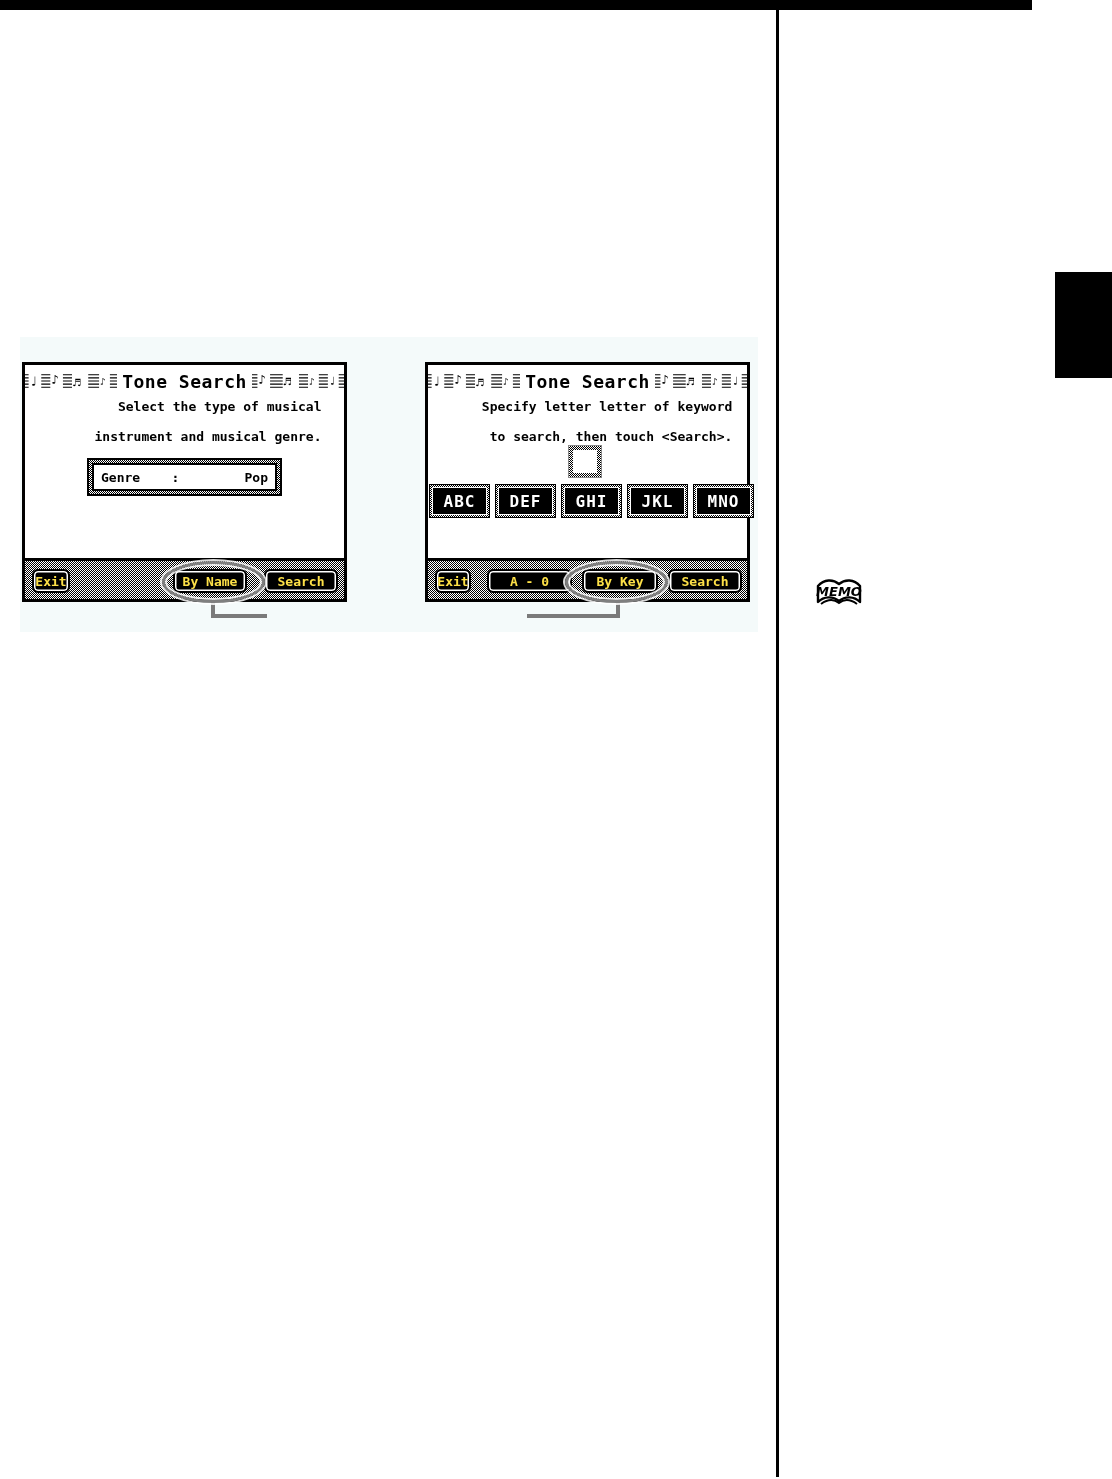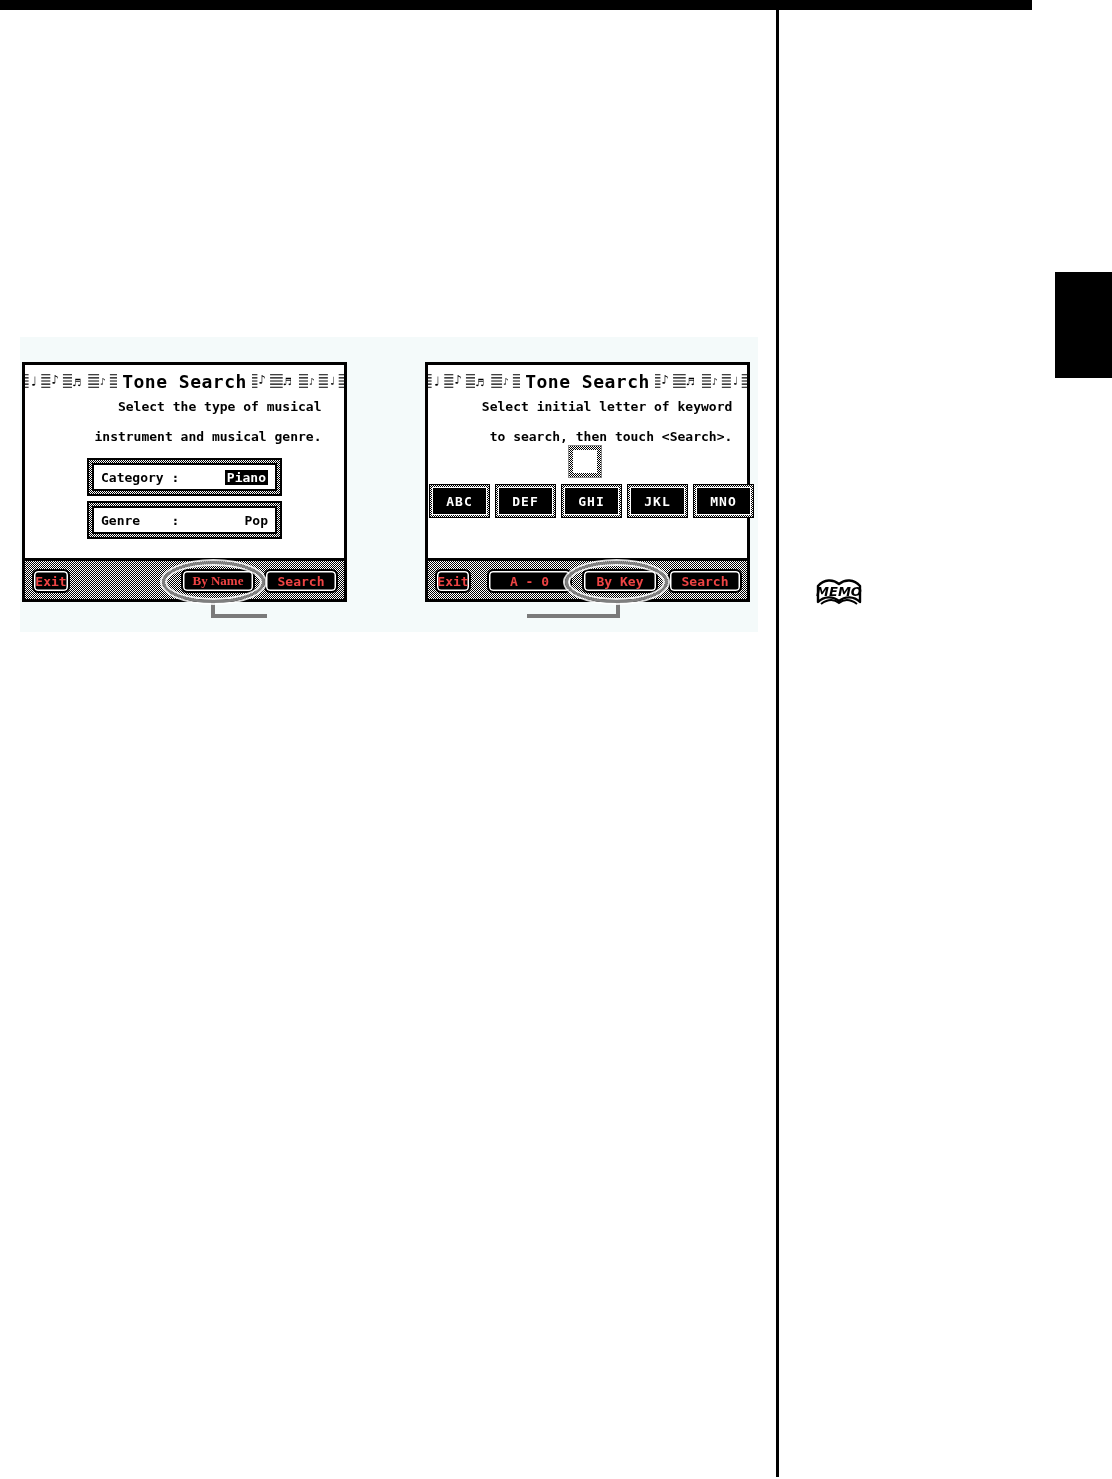--- a/index.html
+++ b/index.html
@@ -32,27 +32,27 @@
   .field-inner{border:2px solid #000;background:#fff;height:24px;display:flex;
       align-items:center;padding:0 7px;font-size:13px;}
   .field-label{flex:1;white-space:pre;}
   .field-value{white-space:pre;}
   .field-value.inverted{background:#000;color:#fff;padding:0 2px;}
 
   
   .keyrow{position:absolute;left:1px;width:317px;display:flex;gap:5px;}
   .key{width:55px;height:28px;border:1px solid #000;padding:2px;flex:0 0 auto;}
   .key-face{width:100%;height:100%;background:#000;color:#fff;box-shadow:inset 0 0 0 1px #fff;
-      display:flex;align-items:center;justify-content:center;font-size:13px;letter-spacing:1px;}
+      display:flex;align-items:center;justify-content:center;font-size:16px;letter-spacing:1px;}
   .input-box{position:absolute;left:140px;top:80px;width:24px;height:23px;padding:4px;border:1px solid #888;}
   .input-box .inner{width:100%;height:100%;background:#fff;}
 
   
   .lcd-bar{position:absolute;left:0;right:0;bottom:0;height:38px;border-top:3px solid #000;}
-  .btn{position:absolute;top:8px;height:24px;background:#000;color:#ef4444;border:2px solid #000;
+  .btn{position:absolute;top:8px;height:24px;background:#000;color:#fde047;border:2px solid #000;
       border-radius:6px;box-shadow:inset 0 0 0 1.5px #fff;display:flex;align-items:center;
       justify-content:center;font-family:"DejaVu Sans Mono",monospace;font-weight:bold;
       font-size:13px;box-sizing:border-box;white-space:pre;z-index:3;}
 
   .ellipse{position:absolute;border:3px solid #7f7f7f;border-radius:50%;
       box-shadow:0 0 0 2px rgba(255,255,255,.85), inset 0 0 0 2px rgba(255,255,255,.85);
       z-index:6;box-sizing:border-box;}
 
   .callout{position:absolute;background:#7a7a7a;z-index:2;}
 </style>
@@ -106,35 +106,29 @@
     </div>
 
     <div class="lcd-msg">
       <span class="inner"><span>Select the type of musical</span><br>
       <span>instrument and musical genre.</span></span>
     </div>
 
     <div class="fields">
       <div class="field dither">
         <div class="field-inner">
-          <span class="field-label">Category :</span>
-          <span class="field-value inverted">Piano</span>
-        </div>
-      </div>
-      <div class="field dither">
-        <div class="field-inner">
           <span class="field-label">Genre    :</span>
           <span class="field-value">Pop</span>
         </div>
       </div>
     </div>
 
     <div class="lcd-bar dither">
       <div class="btn" style="left:7px;width:38px;">Exit</div>
-      <div class="btn" style="left:156px;width:74px;font-family:Liberation Serif, serif;">By Name</div>
+      <div class="btn" style="left:148px;width:74px;">By Name</div>
       <div class="btn" style="left:239px;width:74px;">Search</div>
     </div>
     <div class="ellipse" style="left:137px;top:196px;width:103px;height:42px;"></div>
   </div>
 
   <div class="callout" style="left:211px;top:602px;width:4px;height:16px;"></div>
   <div class="callout" style="left:211px;top:614px;width:56px;height:4px;"></div>
 
   <div class="lcd" style="left:425px;top:362px;">
     <div class="lcd-header">
@@ -169,21 +163,21 @@
         <rect x="34" y="0" width="18" height="20" fill="#fff"></rect>
           <text x="35" y="16" font-size="14">♬</text>
         <rect x="62" y="0" width="12" height="20" fill="#fff"></rect>
           <text x="63" y="14" font-size="11">♪</text>
         <rect x="84" y="0" width="12" height="20" fill="#fff"></rect>
           <text x="85" y="14" font-size="13">♩</text>
       </svg>
     </div>
 
     <div class="lcd-msg">
-      <span class="inner"><span>Select initial letter of keyword</span><br>
+      <span class="inner"><span>Specify letter letter of keyword</span><br>
       <span>to search, then touch &lt;Search&gt;.</span></span>
     </div>
 
     <div class="input-box dither">
       <div class="inner"></div>
     </div>
 
     <div class="keyrow" style="top:119px;">
       <div class="key dither">
           <div class="key-face">ABC</div>

